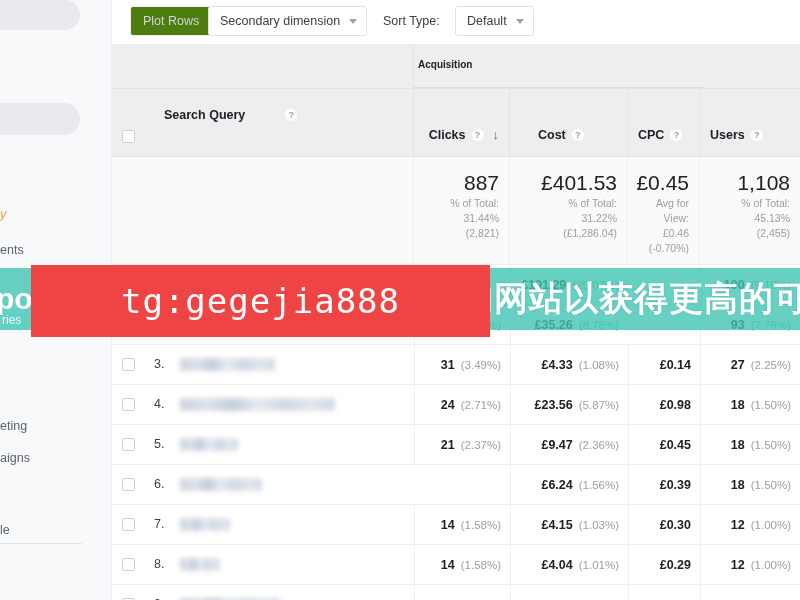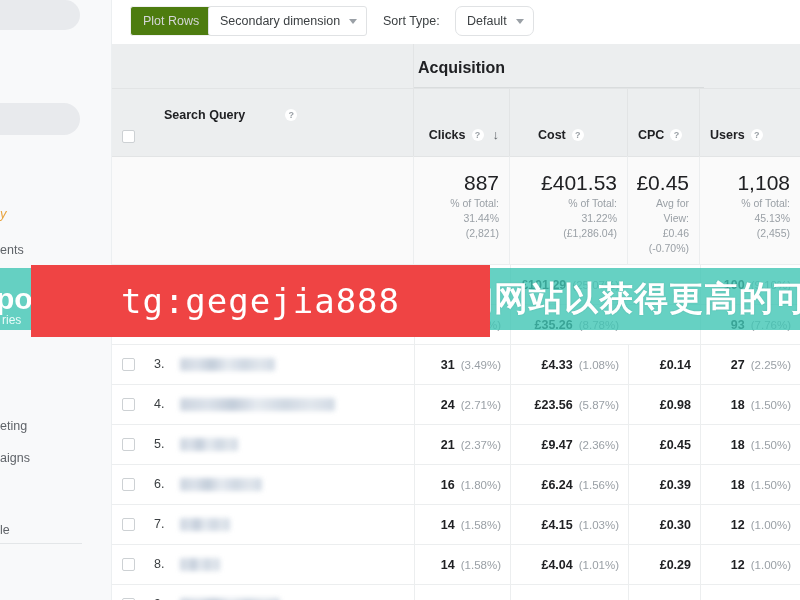--- a/index.html
+++ b/index.html
@@ -53,33 +53,33 @@
     position: absolute; right: 9px; top: 50%; margin-top: -2px;
     width: 0; height: 0;
     border-left: 4px solid transparent; border-right: 4px solid transparent;
     border-top: 5px solid #9aa0a6;
   }
   #sec-dim { left: 96px; min-width: 155px; }
   #sort-type-label {
     position: absolute; left: 271px; top: 14px;
     font-size: 12.5px; color: #3c4043; white-space: nowrap;
   }
-  #sort-type { left: 343px; min-width: 72px; border-radius: 7px; }
+  #sort-type { left: 343px; min-width: 72px; }
 
   
   .table { position: absolute; left: 112px; top: 44px; width: 688px; height: 556px; }
 
   .grp-head {
     position: absolute; left: 0; top: 0; width: 688px; height: 44px;
     background: #eceeef;
   }
   .grp-head .cellblank { position: absolute; left: 0; top: 0; width: 302px; height: 44px; background: #eceeef; border-right: 1px solid #e2e4e5;}
   .grp-label {
     position: absolute; left: 306px; top: 15px;
-    font-size: 16px; font-weight: bold; color: #202124; white-space: nowrap;
+    font-size: 10px; font-weight: bold; color: #202124; white-space: nowrap;
   }
   .grp-underline { position: absolute; left: 302px; top: 43px; width: 290px; height: 1px; background: #d9dcdd; }
 
   .col-head {
     position: absolute; top: 44px; height: 68px;
     background: #eceeef;
     border-right: 1px solid #e2e4e5;
     border-top: 1px solid #e2e4e5;
   }
   .col-head .ch-inner {
@@ -361,24 +361,20 @@
           </div>
           <div class="cell" style="left: 588px; width: 100px;">
             <span class="v">18</span>
             <span class="p">(1.50%)</span>
           </div>
         </div>
         <div class="row" style="top: 420px;">
           <div class="chk rchk"></div>
           <div class="rnum">6.</div>
           <div class="blur" style="left: 68px; width: 82px;"></div>
-          <div class="cell" style="left: 302px; width: 96px;">
-            <span class="v">16</span>
-            <span class="p">(1.80%)</span>
-          </div>
           <div class="cell" style="left: 398px; width: 118px;">
             <span class="v">£6.24</span>
             <span class="p">(1.56%)</span>
           </div>
           <div class="cell" style="left: 516px; width: 72px;">
             <span class="v">£0.39</span>
           </div>
           <div class="cell" style="left: 588px; width: 100px;">
             <span class="v">18</span>
             <span class="p">(1.50%)</span>

